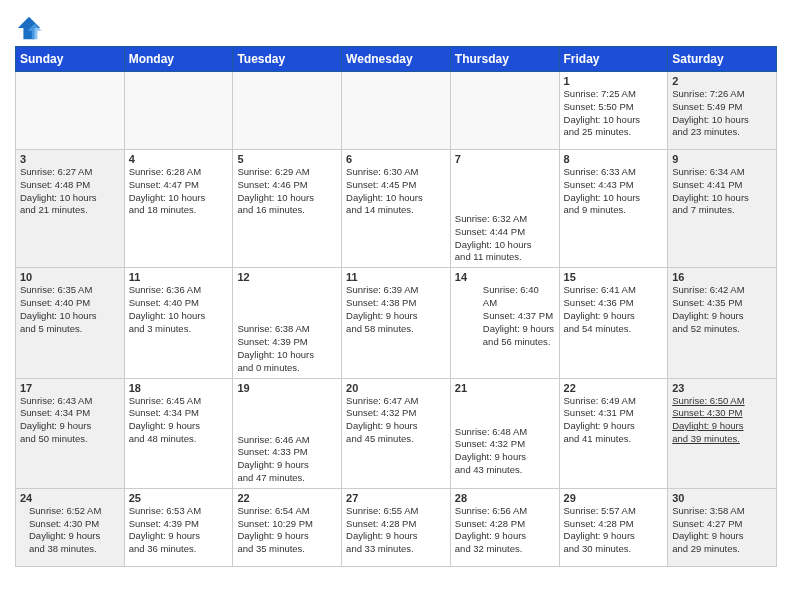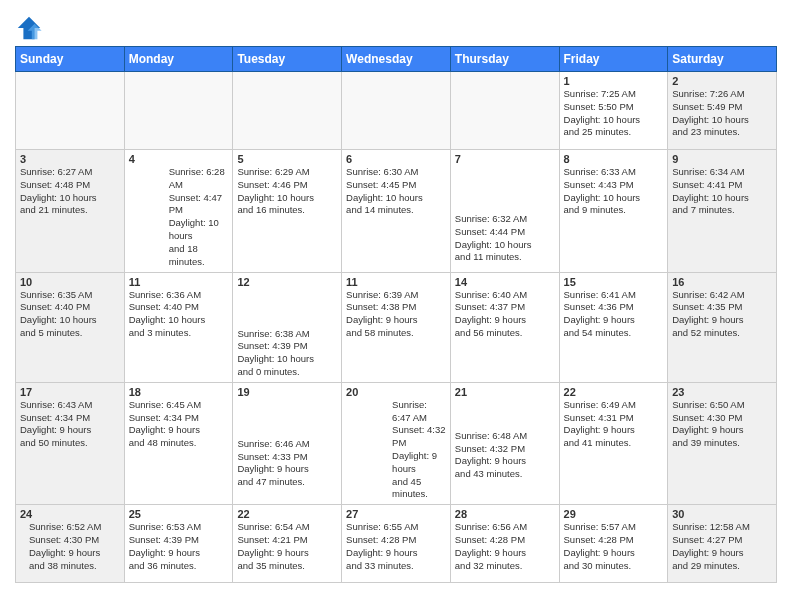--- a/index.html
+++ b/index.html
@@ -52,21 +52,21 @@
       font-size: 15px;
       color: #555;
       margin-top: 2px;
     }
     .calendar {
       width: 100%;
       border-collapse: collapse;
       table-layout: fixed;
     }
     .calendar th {
-      background: #3b82f6;
+      background: #1d4ed8;
       color: #fff;
       font-size: 12px;
       font-weight: bold;
       padding: 5px 4px;
       text-align: left;
       border: 1px solid #1a5a9a;
     }
     .calendar td {
       border: 1px solid #ccc;
       vertical-align: top;
@@ -152,21 +152,21 @@
         <tr>
           <td class="shaded">
             <span class="day-num">3</span>
             <div class="day-info" style="white-space: pre-line;">Sunrise: 6:27 AM
 Sunset: 4:48 PM
 Daylight: 10 hours
 and 21 minutes.</div>
           </td>
           <td>
             <span class="day-num">4</span>
-            <div class="day-info" style="white-space: pre-line; margin-left: 40px;">Sunrise: 6:28 AM
+            <div class="day-info" style="white-space: pre-line;">Sunrise: 6:28 AM
 Sunset: 4:47 PM
 Daylight: 10 hours
 and 18 minutes.</div>
           </td>
           <td>
             <span class="day-num">5</span>
             <div class="day-info" style="white-space: pre-line;">Sunrise: 6:29 AM
 Sunset: 4:46 PM
 Daylight: 10 hours
 and 16 minutes.</div>
@@ -224,21 +224,21 @@
           </td>
           <td>
             <span class="day-num">11</span>
             <div class="day-info" style="white-space: pre-line;">Sunrise: 6:39 AM
 Sunset: 4:38 PM
 Daylight: 9 hours
 and 58 minutes.</div>
           </td>
           <td>
             <span class="day-num">14</span>
-            <div class="day-info" style="white-space: pre-line;">Sunrise: 6:40 AM
+            <div class="day-info" style="white-space: pre-line; margin-left: 28px;">Sunrise: 6:40 AM
 Sunset: 4:37 PM
 Daylight: 9 hours
 and 56 minutes.</div>
           </td>
           <td>
             <span class="day-num">15</span>
             <div class="day-info" style="white-space: pre-line;">Sunrise: 6:41 AM
 Sunset: 4:36 PM
 Daylight: 9 hours
 and 54 minutes.</div>
@@ -268,42 +268,42 @@
           </td>
           <td>
             <span class="day-num">19</span>
             <div class="day-info" style="white-space: pre-line; margin-top: 40px;">Sunrise: 6:46 AM
 Sunset: 4:33 PM
 Daylight: 9 hours
 and 47 minutes.</div>
           </td>
           <td>
             <span class="day-num">20</span>
-            <div class="day-info" style="white-space: pre-line; margin-left: 46px;">Sunrise: 6:47 AM
+            <div class="day-info" style="white-space: pre-line;">Sunrise: 6:47 AM
 Sunset: 4:32 PM
 Daylight: 9 hours
 and 45 minutes.</div>
           </td>
           <td>
             <span class="day-num">21</span>
             <div class="day-info" style="white-space: pre-line; margin-top: 32px;">Sunrise: 6:48 AM
 Sunset: 4:32 PM
 Daylight: 9 hours
 and 43 minutes.</div>
           </td>
           <td>
             <span class="day-num">22</span>
             <div class="day-info" style="white-space: pre-line;">Sunrise: 6:49 AM
 Sunset: 4:31 PM
 Daylight: 9 hours
 and 41 minutes.</div>
           </td>
           <td class="shaded">
             <span class="day-num">23</span>
-            <div class="day-info" style="white-space: pre-line;">Sunrise: 6:50 AM
+            <div class="day-info" style="white-space: pre-line; text-decoration: underline;">Sunrise: 6:50 AM
 Sunset: 4:30 PM
 Daylight: 9 hours
 and 39 minutes.</div>
           </td>
         </tr>
         <tr>
           <td class="shaded">
             <span class="day-num">24</span>
             <div class="day-info" style="white-space: pre-line; margin-left: 9px;">Sunrise: 6:52 AM
 Sunset: 4:30 PM
@@ -313,21 +313,21 @@
           <td>
             <span class="day-num">25</span>
             <div class="day-info" style="white-space: pre-line;">Sunrise: 6:53 AM
 Sunset: 4:39 PM
 Daylight: 9 hours
 and 36 minutes.</div>
           </td>
           <td>
             <span class="day-num">22</span>
             <div class="day-info" style="white-space: pre-line;">Sunrise: 6:54 AM
-Sunset: 4:21 PM
+Sunset: 10:29 PM
 Daylight: 9 hours
 and 35 minutes.</div>
           </td>
           <td>
             <span class="day-num">27</span>
             <div class="day-info" style="white-space: pre-line;">Sunrise: 6:55 AM
 Sunset: 4:28 PM
 Daylight: 9 hours
 and 33 minutes.</div>
           </td>
@@ -340,21 +340,21 @@
           </td>
           <td>
             <span class="day-num">29</span>
             <div class="day-info" style="white-space: pre-line;">Sunrise: 5:57 AM
 Sunset: 4:28 PM
 Daylight: 9 hours
 and 30 minutes.</div>
           </td>
           <td class="shaded">
             <span class="day-num">30</span>
-            <div class="day-info" style="white-space: pre-line;">Sunrise: 12:58 AM
+            <div class="day-info" style="white-space: pre-line;">Sunrise: 3:58 AM
 Sunset: 4:27 PM
 Daylight: 9 hours
 and 29 minutes.</div>
           </td>
         </tr>
       </tbody>
   </table>
 </div>
 
 </body></html>

